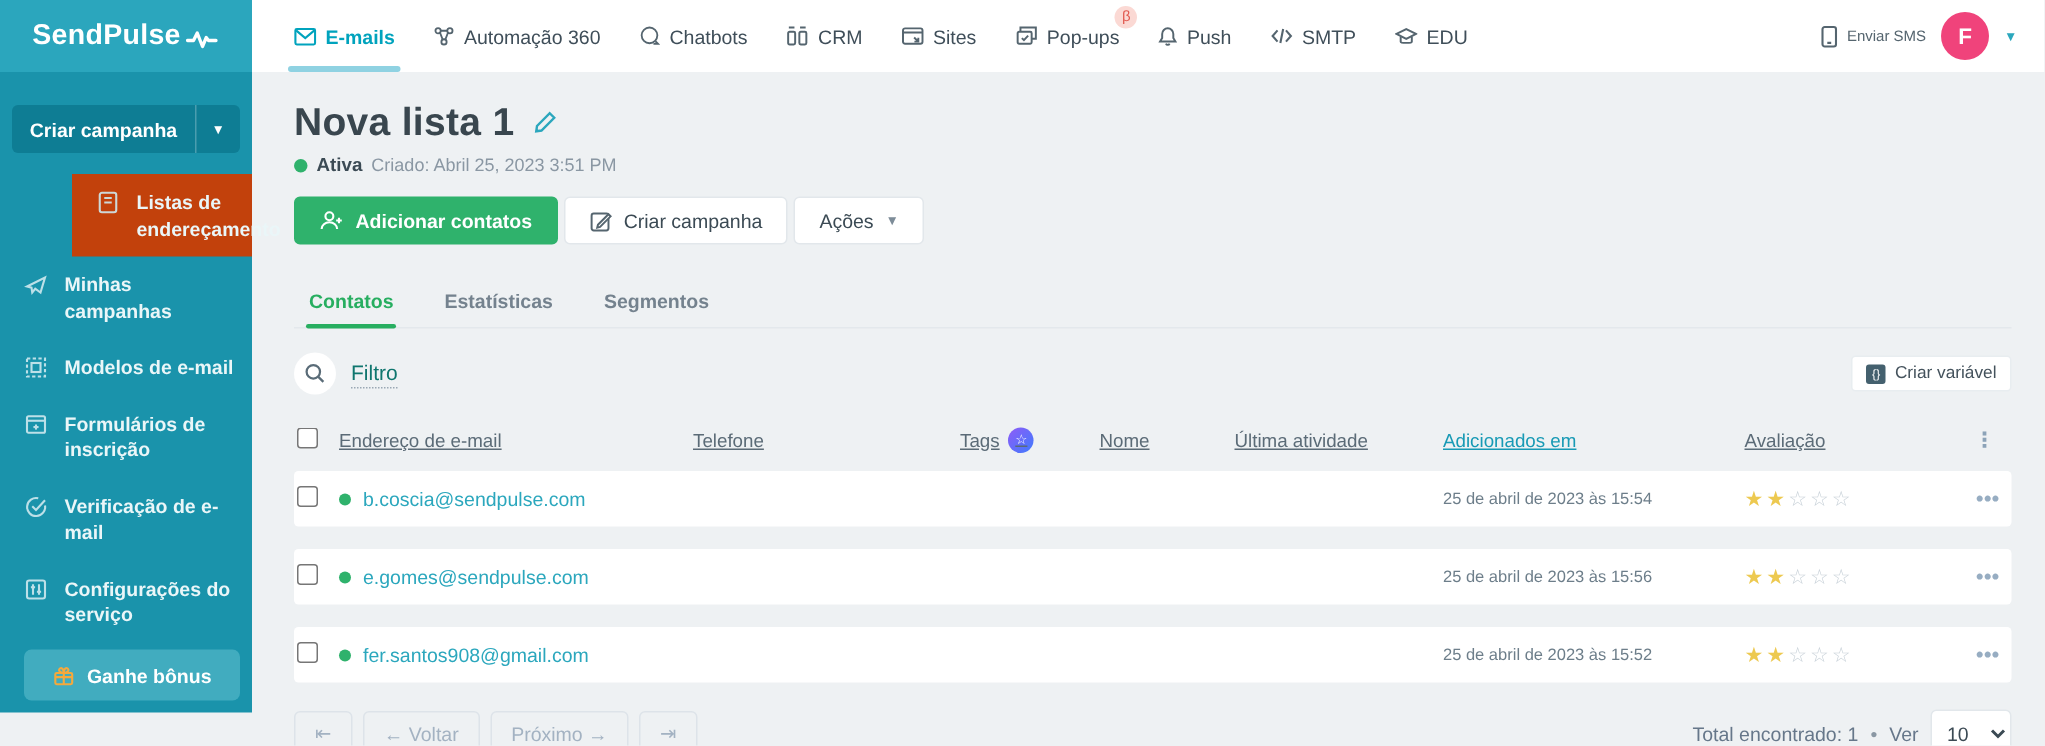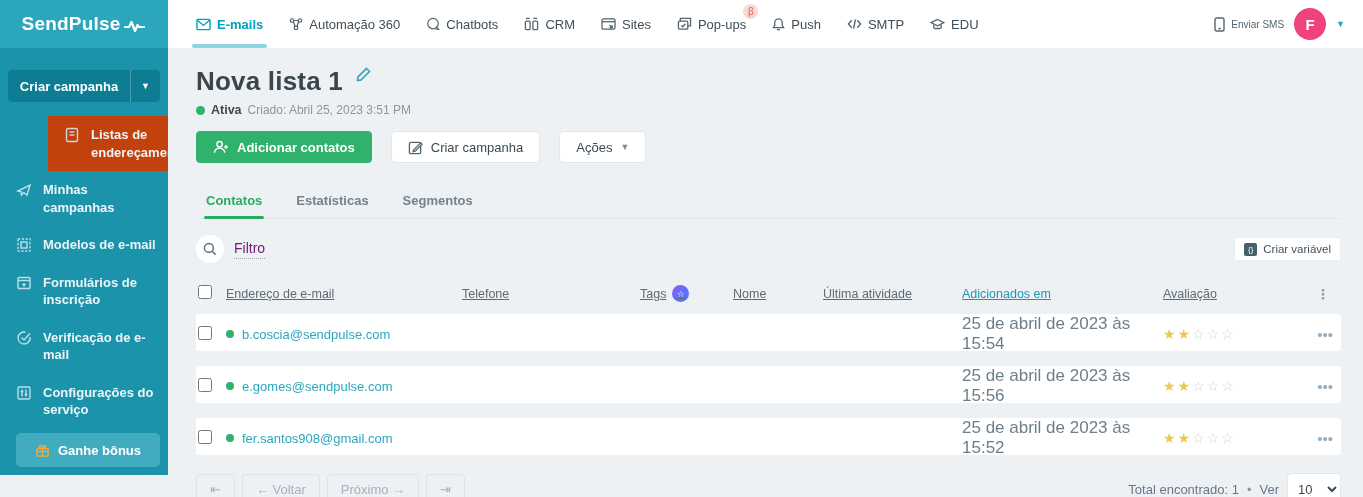--- a/index.html
+++ b/index.html
@@ -31,55 +31,55 @@
   .nav-item.active .n-icon { color:#00a3bd; }
   .nav-item.active::after { content:""; position:absolute; left:-4px; right:-4px; bottom:0; height:4px; background:#8fd2e2; border-radius:2px; }
   .beta { position:absolute; top:4px; right:-12px; width:15px; height:15px; border-radius:50%; background:#fbd9d4; color:#e25b52; font-size:10px; line-height:15px; text-align:center; }
   .top-right { display:flex; align-items:center; gap:10px; }
   .sms { display:flex; align-items:center; gap:6px; font-size:10px; color:#55656f; cursor:pointer; }
   .avatar { width:32px; height:32px; border-radius:50%; background:#f0437b; color:#fff; font-size:15px; font-weight:bold; display:flex; align-items:center; justify-content:center; cursor:pointer; }
   .av-caret { color:#2ba7bd; font-size:9px; cursor:pointer; }
 
   
   main { flex:1; padding:18px 22px 0 28px; position:relative; }
-  .title-row { display:flex; gap:12px; }
+  .title-row { display:flex; align-items:center; gap:12px; }
   h1 { font-size:26px; font-weight:bold; color:#39464e; letter-spacing:.2px; }
   .edit-ic { color:#2ba7bd; cursor:pointer; display:flex; }
   .status-row { margin-top:6px; display:flex; align-items:center; gap:6px; font-size:12px; color:#8a97a3; }
   .status-dot { width:9px; height:9px; border-radius:50%; background:#2fb26c; }
   .status-label { color:#3b4a54; font-weight:bold; font-size:12.5px; }
-  .actions-row { margin-top:14px; display:flex; gap:19px; }
+  .actions-row { margin-top:14px; display:flex; gap:4px; }
   .btn { height:32px; border-radius:4px; font-family:inherit; font-size:13px; display:flex; align-items:center; gap:8px; padding:0 16px; cursor:pointer; }
   .btn-green { background:#2fb26c; border:1px solid #2fb26c; color:#fff; font-weight:bold; }
   .btn-white { background:#fff; border:1px solid #e2e7eb; color:#3b4a54; }
   .btn .bcaret { font-size:9px; color:#7d8c98; }
 
   .tabs { margin-top:22px; display:flex; gap:30px; border-bottom:1px solid #e3e8ec; padding:0 8px; }
   .tab { padding:8px 2px 10px 2px; font-size:13px; font-weight:bold; color:#74828e; cursor:pointer; position:relative; }
   .tab.active { color:#27ae60; }
   .tab.active::after { content:""; position:absolute; left:0; right:0; bottom:-1px; height:3px; background:#27ae60; border-radius:2px; }
 
   .toolbar { margin-top:16px; display:flex; align-items:center; justify-content:space-between; }
   .filter { display:flex; align-items:center; gap:10px; cursor:pointer; }
   .filter-circle { width:28px; height:28px; border-radius:50%; background:#fff; display:flex; align-items:center; justify-content:center; color:#5a6c78; }
-  .filter-label { font-size:14px; color:#701a75; border-bottom:1px dotted #9aa8b4; padding-bottom:2px; }
+  .filter-label { font-size:14px; color:#0f766e; border-bottom:1px dotted #9aa8b4; padding-bottom:2px; }
   .var-btn { height:24px; background:#fff; border:1px solid #e8edf0; border-radius:3px; font-family:inherit; font-size:11.5px; color:#44525c; display:flex; align-items:center; gap:6px; padding:0 9px; cursor:pointer; }
   .var-ic { width:13px; height:13px; background:#44606e; color:#fff; font-size:8px; line-height:13px; text-align:center; border-radius:2px; }
 
   .grid { display:grid; grid-template-columns:30px 236px 178px 93px 90px 139px 201px 147px 1fr; align-items:center; }
   .thead { margin-top:12px; padding:10px 0 12px 0; font-size:12.5px; color:#5b6b77; }
   .thead .th { display:flex; align-items:center; gap:6px;text-decoration:underline; }
   .th-sorted { color:#189ab5; }
   .tag-badge { width:17px; height:17px; border-radius:50%; background:linear-gradient(135deg,#8f5cf7,#3f7bfd); color:#fff; font-size:9px; display:flex; align-items:center; justify-content:center; }
   .kebab-v { color:#8ca3b8; font-size:14px; font-weight:bold; text-align:right; padding-right:10px; cursor:pointer; letter-spacing:1px; }
 
   .trow { background:#fff; border-radius:3px; height:37px; margin-bottom:15px; font-size:13px; }
   .email-cell { display:flex; align-items:center; gap:8px; color:#2ba7bd; cursor:pointer; }
   .g-dot { width:8px; height:8px; border-radius:50%; background:#2fb26c; flex:0 0 8px; }
-  .date-cell { color:#6d7e8a; font-size:17px; }
+  .date-cell { color:#6d7e8a; font-size:11px; }
   .stars { letter-spacing:2px; font-size:14px; }
   .star-f { color:#edc950; }
   .star-e { color:#c9d2d9; }
   .meatballs { color:#97adc2; font-size:15px; text-align:right; padding-right:8px; cursor:pointer; }
   input[type=checkbox] { width:14px; height:14px; margin-left:2px; accent-color:#2ba7bd; cursor:pointer; }
 
   .pager { margin-top:18px; display:flex; align-items:center; justify-content:space-between; }
   .pager-left { display:flex; gap:7px; }
   .pg-btn { height:31px; min-width:33px; padding:0 13px; background:transparent; border:1px solid #dde3e9; border-radius:4px; color:#a3b2c2; font-family:inherit; font-size:13px; cursor:pointer; }
   .pager-right { display:flex; align-items:center; gap:8px; font-size:13px; color:#66778a; }

